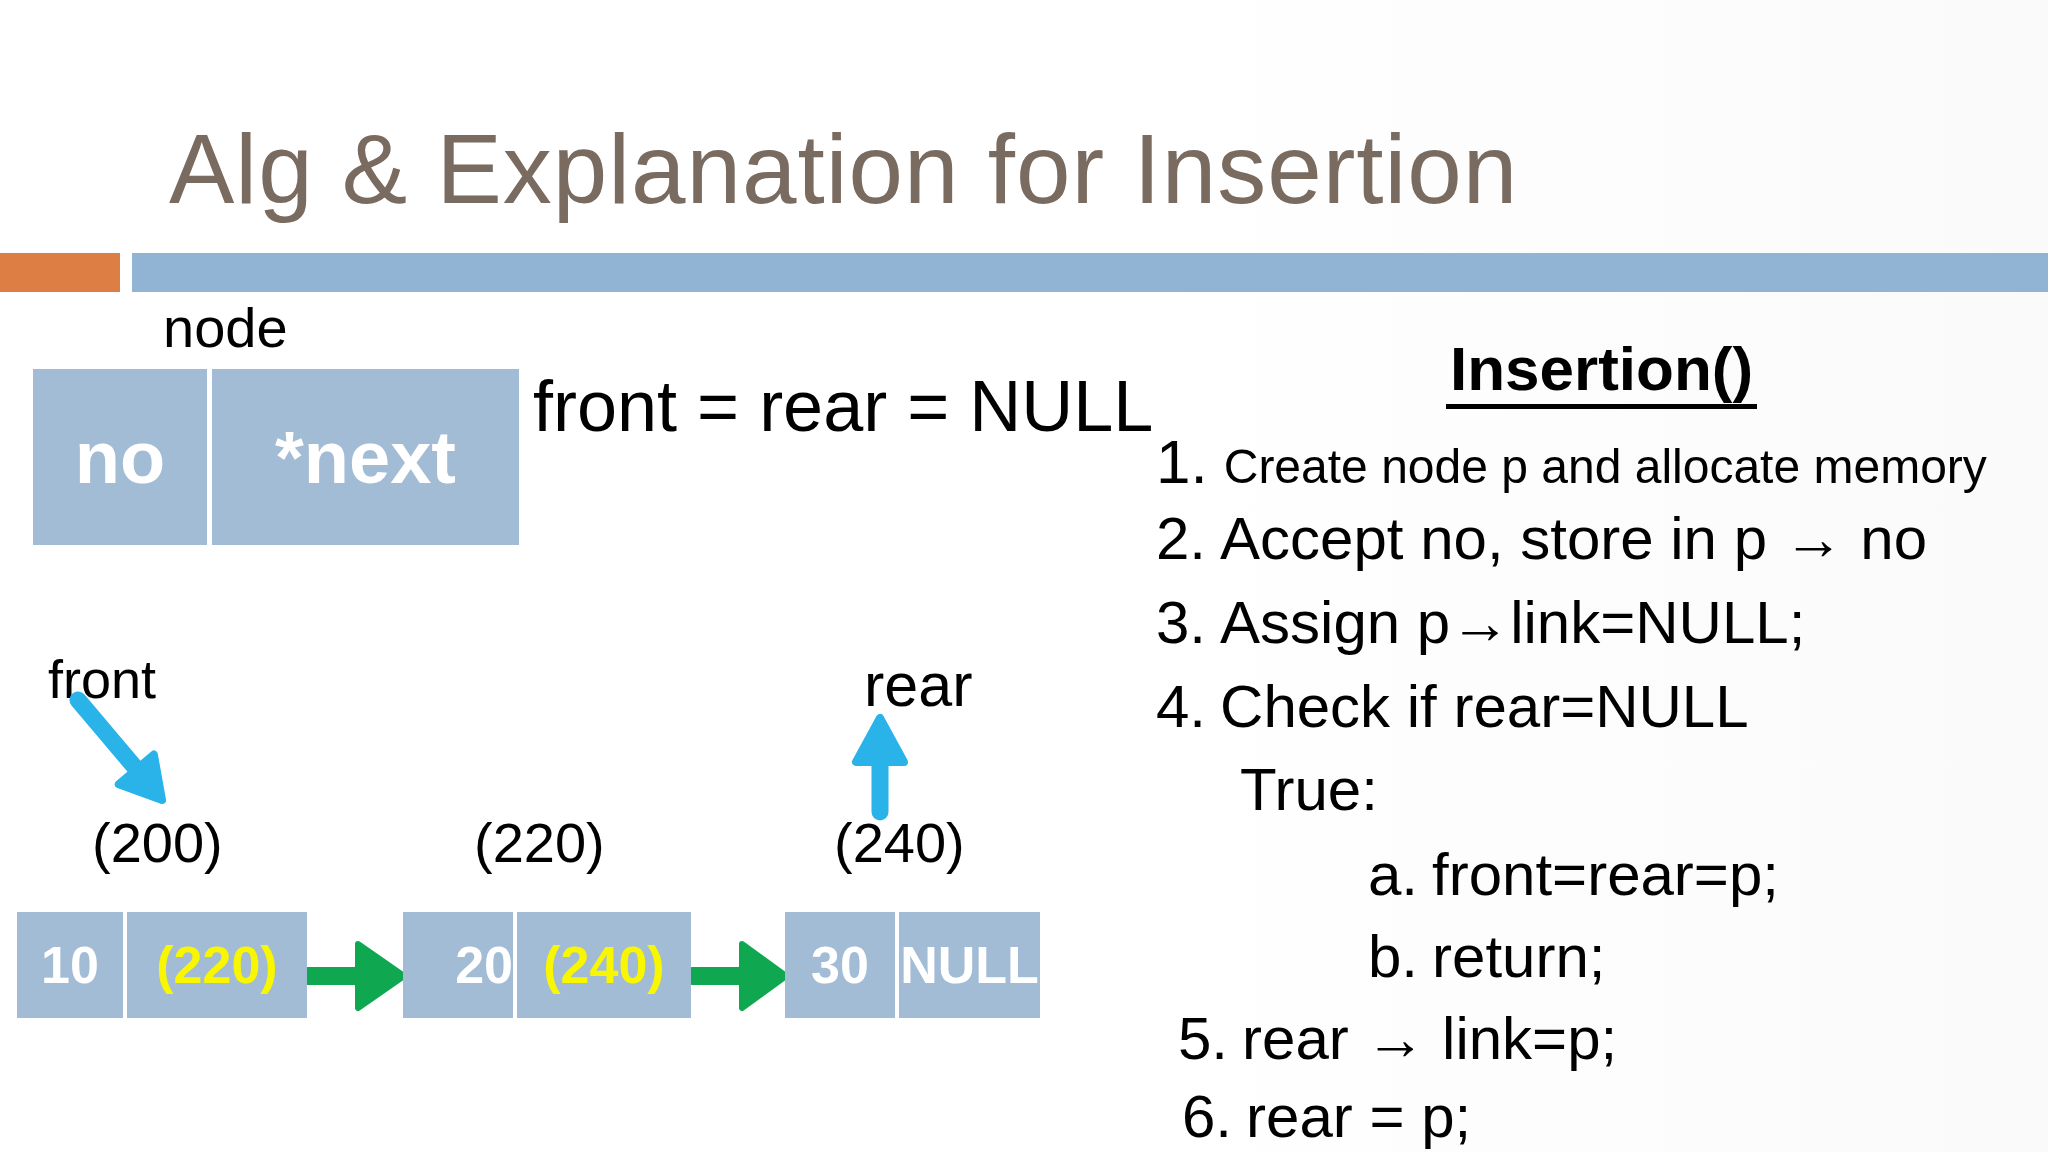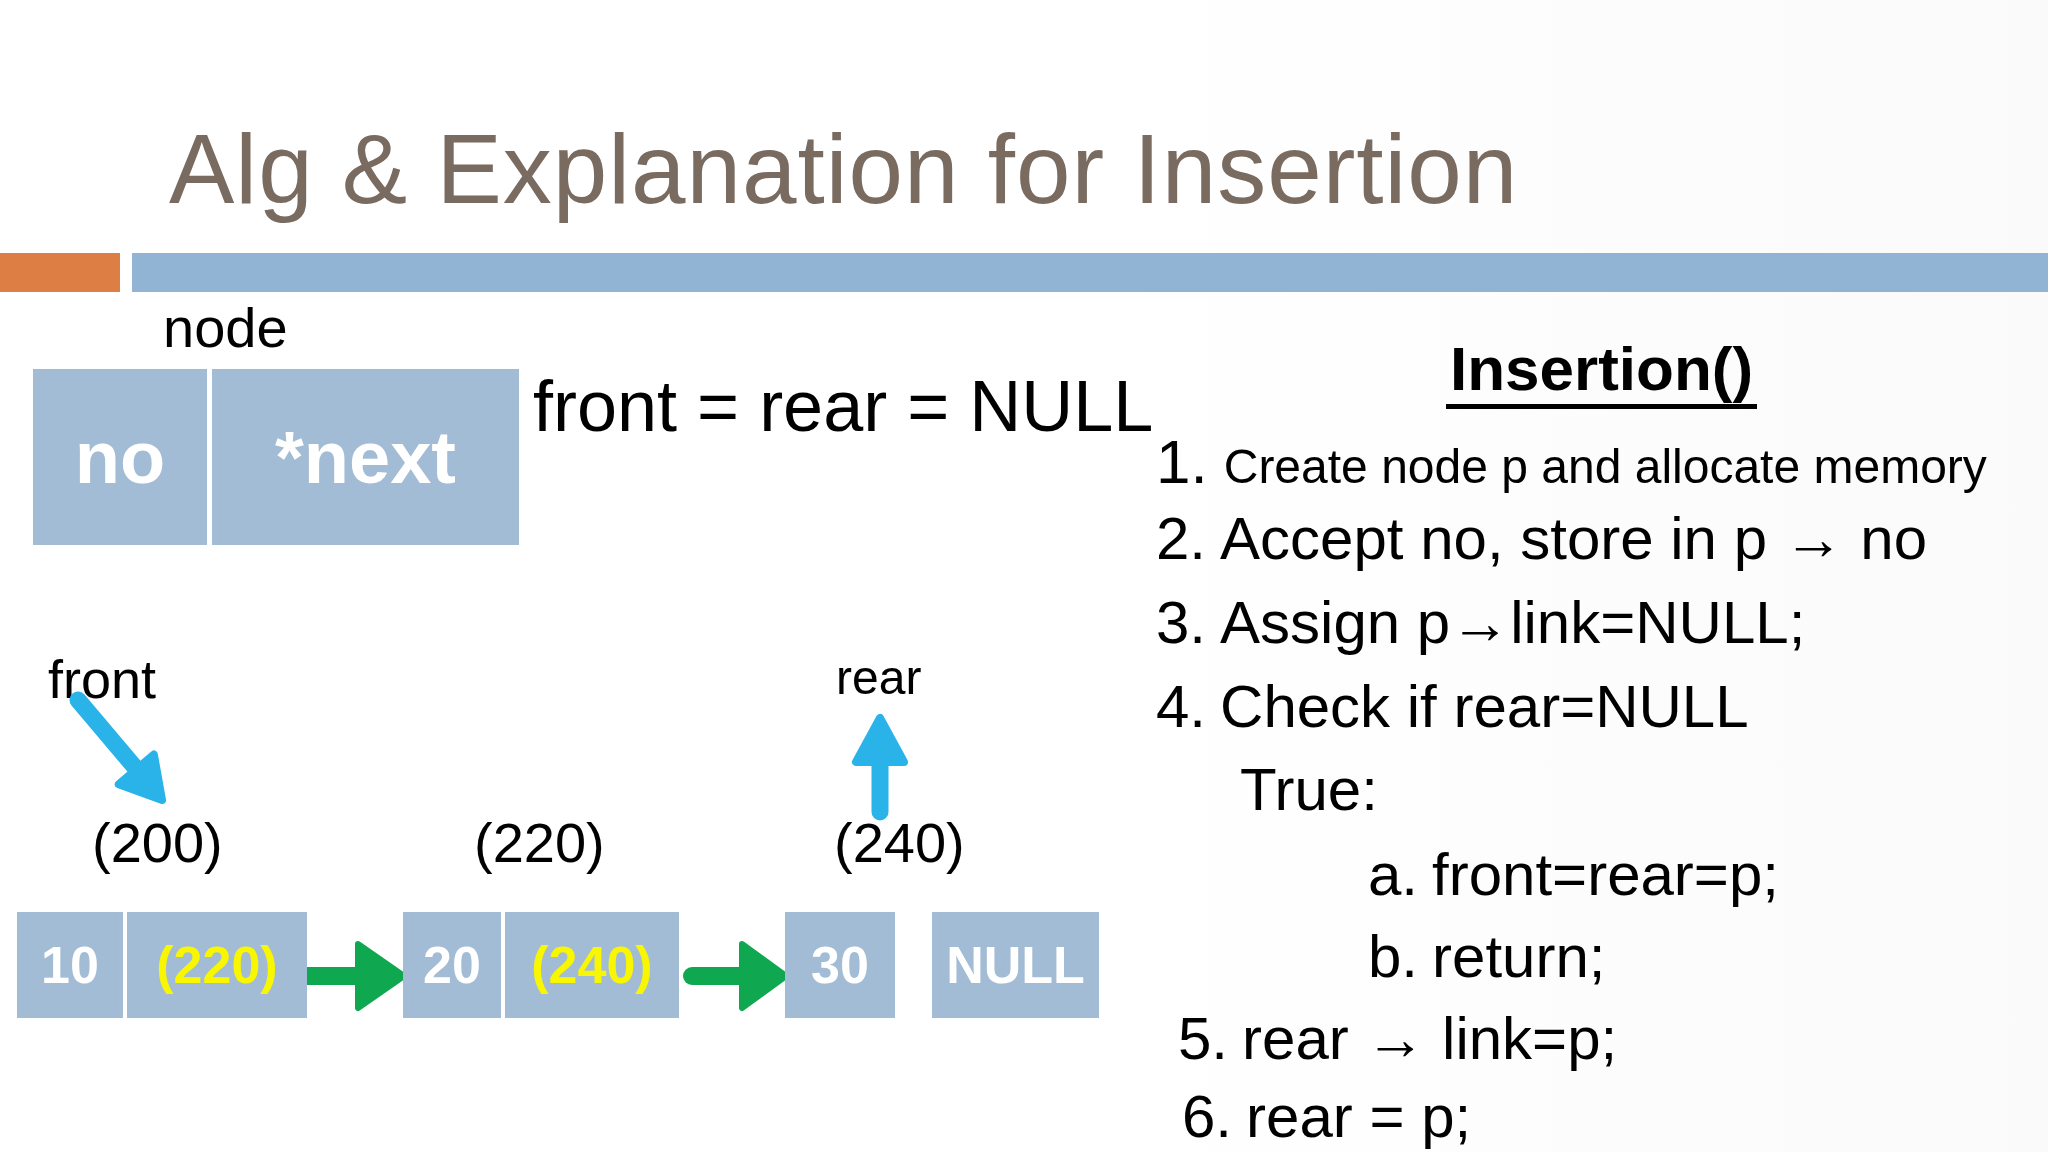--- a/index.html
+++ b/index.html
@@ -45,21 +45,21 @@
       <span>no</span>
     </div>
     <div class="cell" style="flex:1;">
       <span>*next</span>
     </div>
   </div>
 
   <div class="abs plain-label" style="left:533px;top:367px;font-size:72px;">front = rear = NULL</div>
 
   <div class="abs plain-label" style="left:48px;top:650px;font-size:54px;">front</div>
-  <div class="abs plain-label" style="left:836px;top:652px;font-size:48px;">rear</div>
+  <div class="abs plain-label" style="left:864px;top:652px;font-size:61px;">rear</div>
 
   <div class="abs plain-label" style="left:92px;top:812px;font-size:56px;">(200)</div>
   <div class="abs plain-label" style="left:474px;top:812px;font-size:56px;">(220)</div>
   <div class="abs plain-label" style="left:834px;top:812px;font-size:56px;">(240)</div>
 
   <svg class="abs" style="left:0;top:0;" width="2048" height="1152" viewBox="0 0 2048 1152">
 
     <g>
       <line x1="78" y1="700" x2="138" y2="771" stroke="#29b3e8" stroke-width="17" stroke-linecap="round"></line>
       <polygon points="162,800 118.7,784.2 153.9,754.6" fill="#29b3e8" stroke="#29b3e8" stroke-width="8" stroke-linejoin="round"></polygon>
@@ -84,33 +84,33 @@
   <div class="node" style="left:17px;text-align:center;">
     <div class="cell" style="width:106px;">
       <span>10</span>
     </div>
     <div class="cell" style="width:180px;">
       <span class="ptr-yellow">(220)</span>
     </div>
   </div>
 
   <div class="node" style="left:403px;">
-    <div class="cell" style="width:98px;">
+    <div class="cell" style="width:110px;justify-content:flex-end;">
       <span>20</span>
     </div>
     <div class="cell" style="width:174px;">
       <span class="ptr-yellow">(240)</span>
     </div>
   </div>
 
   <div class="node" style="left:785px;">
     <div class="cell" style="width:110px;">
       <span>30</span>
     </div>
-    <div class="cell" style="width:167px;margin-left:33px;">
+    <div class="cell" style="width:141px;">
       <span>NULL</span>
     </div>
   </div>
 
   <div class="alg-title" style="left:1446px;top:336px;">Insertion()</div>
 
   <div class="alg-line first" style="left:1156px;top:428px;">
     <span class="m">1.</span>
     <span class="t">Create node p and allocate memory</span>
   </div>

